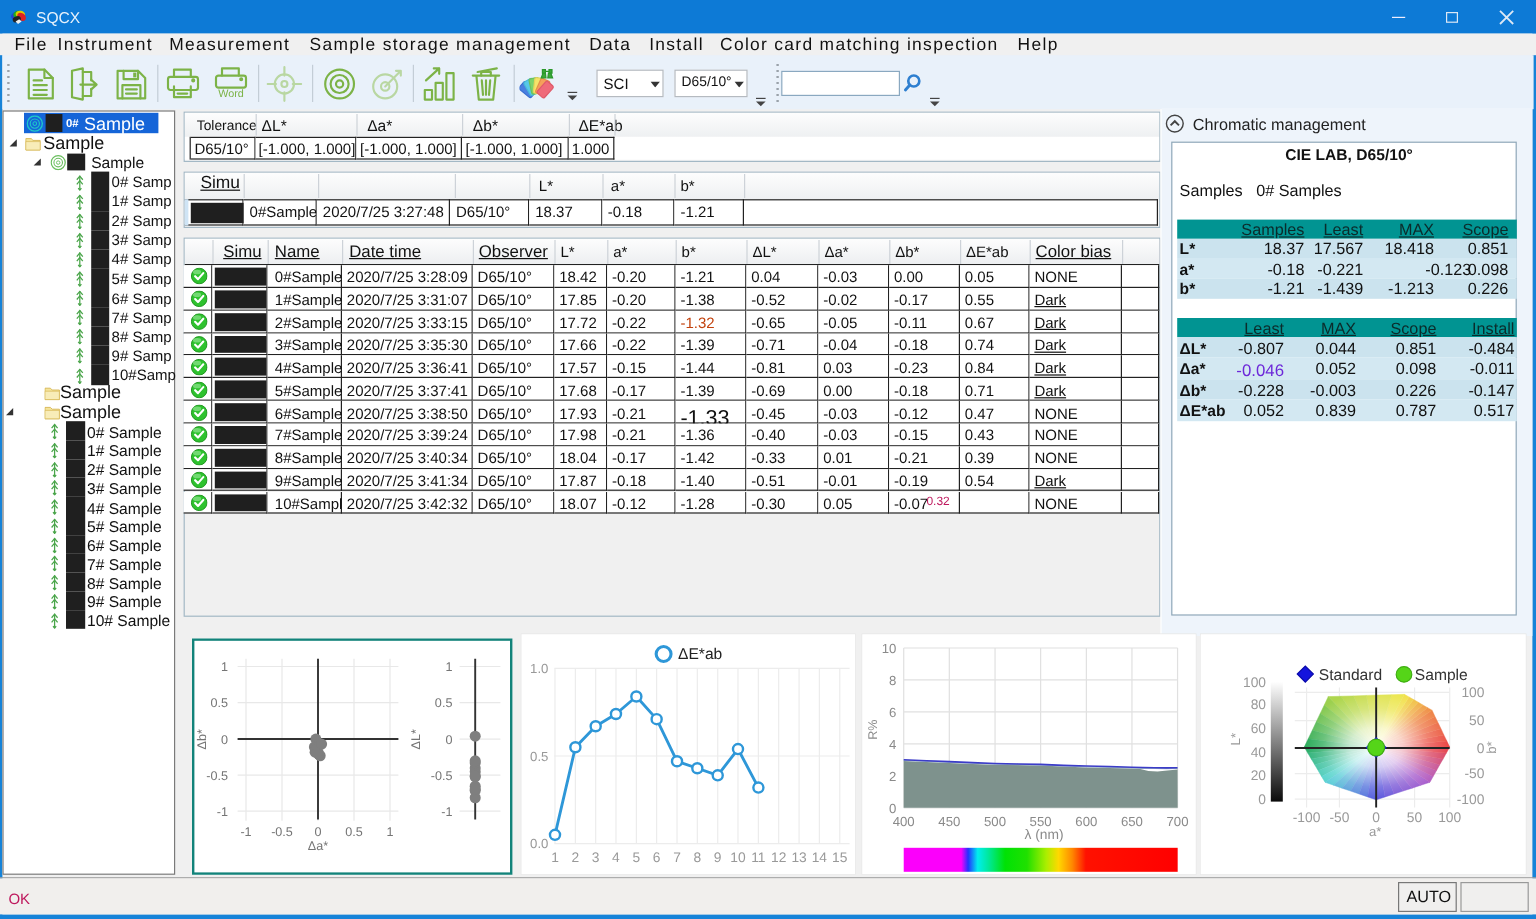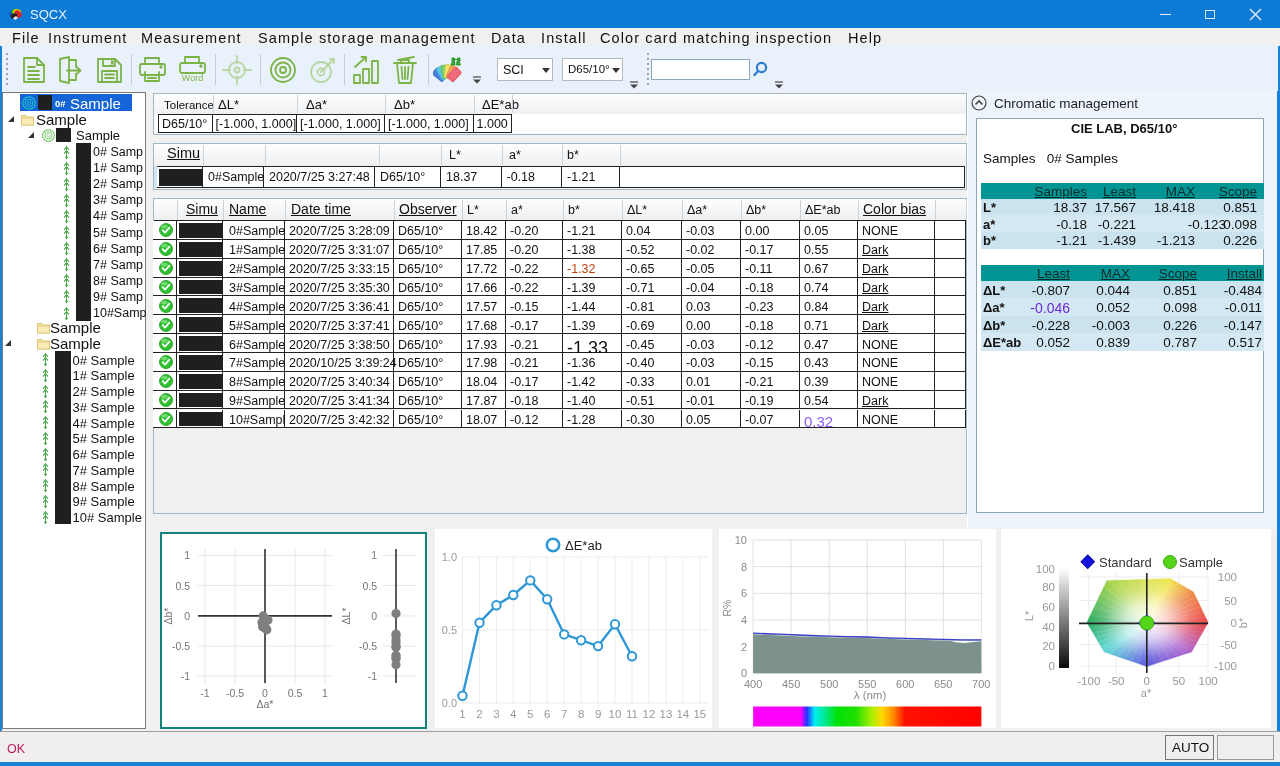--- a/index.html
+++ b/index.html
@@ -734,21 +734,21 @@
 <div class="abs" style="left:800px;top:353.0px;width:58px;height:18.9px;background:#fff;border-right:1px solid #222;border-bottom:1px solid #222"></div>
 <div class="abs" style="left:858px;top:353.0px;width:77px;height:18.9px;background:#fff;border-right:1px solid #222;border-bottom:1px solid #222"></div>
 <div class="abs" style="left:935px;top:353.0px;width:31px;height:18.9px;background:#fff;border-right:1px solid #222;border-bottom:1px solid #222"></div>
 <svg class="abs" style="left:159px;top:355.4px" width="14" height="14" viewBox="0 0 14 14">
 <circle cx="7" cy="7" r="6.5" fill="#2ec22e" stroke="#1d941d" stroke-width="0.8"></circle>
 <ellipse cx="5.2" cy="3.6" rx="3.4" ry="1.9" fill="#a9efa9" opacity="0.55"></ellipse>
 <path d="M3.6 7.2 L6 9.6 L10.4 4.6" stroke="#fff" stroke-width="1.8" fill="none" stroke-linecap="round" stroke-linejoin="round"></path>
   </svg>
 <div class="abs" style="left:179px;top:355.0px;width:43px;height:14.9px;background:#1f1f1f"></div>
 <div class="abs tt" style="left:229px;top:356.4px;font-size:12.5px;color:#111">7#Sample</div>
-<div class="abs tt" style="left:289px;top:356.4px;font-size:12.5px;color:#111">2020/10/25 3:39:24</div>
+<div class="abs tt" style="left:289px;top:356.4px;font-size:12.5px;color:#111">2020/7/25 3:39:24</div>
 <div class="abs tt" style="left:398px;top:356.4px;font-size:12.5px;color:#111">D65/10°</div>
 <div class="abs tt" style="left:466px;top:356.4px;font-size:12.5px;color:#111">17.98</div>
 <div class="abs tt" style="left:510px;top:356.4px;font-size:12.5px;color:#111">-0.21</div>
 <div class="abs tt" style="left:567px;top:356.4px;font-size:12.5px;color:#111">-1.36</div>
 <div class="abs tt" style="left:626px;top:356.4px;font-size:12.5px;color:#111">-0.40</div>
 <div class="abs tt" style="left:686px;top:356.4px;font-size:12.5px;color:#111">-0.03</div>
 <div class="abs tt" style="left:745px;top:356.4px;font-size:12.5px;color:#111">-0.15</div>
 <div class="abs tt" style="left:804px;top:356.4px;font-size:12.5px;color:#111">0.43</div>
 <div class="abs tt" style="left:862px;top:356.4px;font-size:12.5px;color:#111;">NONE</div>
 <div class="abs" style="left:153px;top:371.8px;width:24px;height:18.9px;background:#fff;border-right:1px solid #222;border-bottom:1px solid #222"></div>
@@ -835,21 +835,21 @@
 <div class="abs" style="left:179px;top:411.5px;width:43px;height:14.9px;background:#1f1f1f"></div>
 <div class="abs tt" style="left:229px;top:412.9px;font-size:12.5px;color:#111">10#Sampl</div>
 <div class="abs tt" style="left:289px;top:412.9px;font-size:12.5px;color:#111">2020/7/25 3:42:32</div>
 <div class="abs tt" style="left:398px;top:412.9px;font-size:12.5px;color:#111">D65/10°</div>
 <div class="abs tt" style="left:466px;top:412.9px;font-size:12.5px;color:#111">18.07</div>
 <div class="abs tt" style="left:510px;top:412.9px;font-size:12.5px;color:#111">-0.12</div>
 <div class="abs tt" style="left:567px;top:412.9px;font-size:12.5px;color:#111">-1.28</div>
 <div class="abs tt" style="left:626px;top:412.9px;font-size:12.5px;color:#111">-0.30</div>
 <div class="abs tt" style="left:686px;top:412.9px;font-size:12.5px;color:#111">0.05</div>
 <div class="abs tt" style="left:745px;top:412.9px;font-size:12.5px;color:#111">-0.07</div>
-<div class="abs tt" style="left:804px;top:412.9px;font-size:15px;color:#8b5cf6">0.32</div>
+<div class="abs tt" style="left:772px;top:412.9px;font-size:10px;color:#be185d">0.32</div>
 <div class="abs tt" style="left:862px;top:412.9px;font-size:12.5px;color:#111;">NONE</div>
 <div class="abs" style="left:967px;top:91px;width:8px;height:440px;background:#fff"></div>
 <div class="abs" style="left:968px;top:90px;width:309px;height:440px;background:#eef4fb"></div>
 <svg class="abs" style="left:971px;top:95px" width="16" height="16" viewBox="0 0 16 16">
 <circle cx="8" cy="8" r="7" fill="none" stroke="#444" stroke-width="1.2"></circle>
 <path d="M4.5 9.5 L8 6 L11.5 9.5" fill="none" stroke="#444" stroke-width="1.6"></path>
   </svg>
 <div class="abs tt" style="left:994px;top:96px;font-size:13.5px;color:#222">Chromatic management</div>
 <div class="abs" style="left:976px;top:118px;width:288px;height:395px;background:#fff;border:1px solid #8ca6b8"></div>
 <div class="abs tt" style="left:1071px;top:121px;font-size:13px;font-weight:bold;color:#111">CIE LAB, D65/10°</div>

